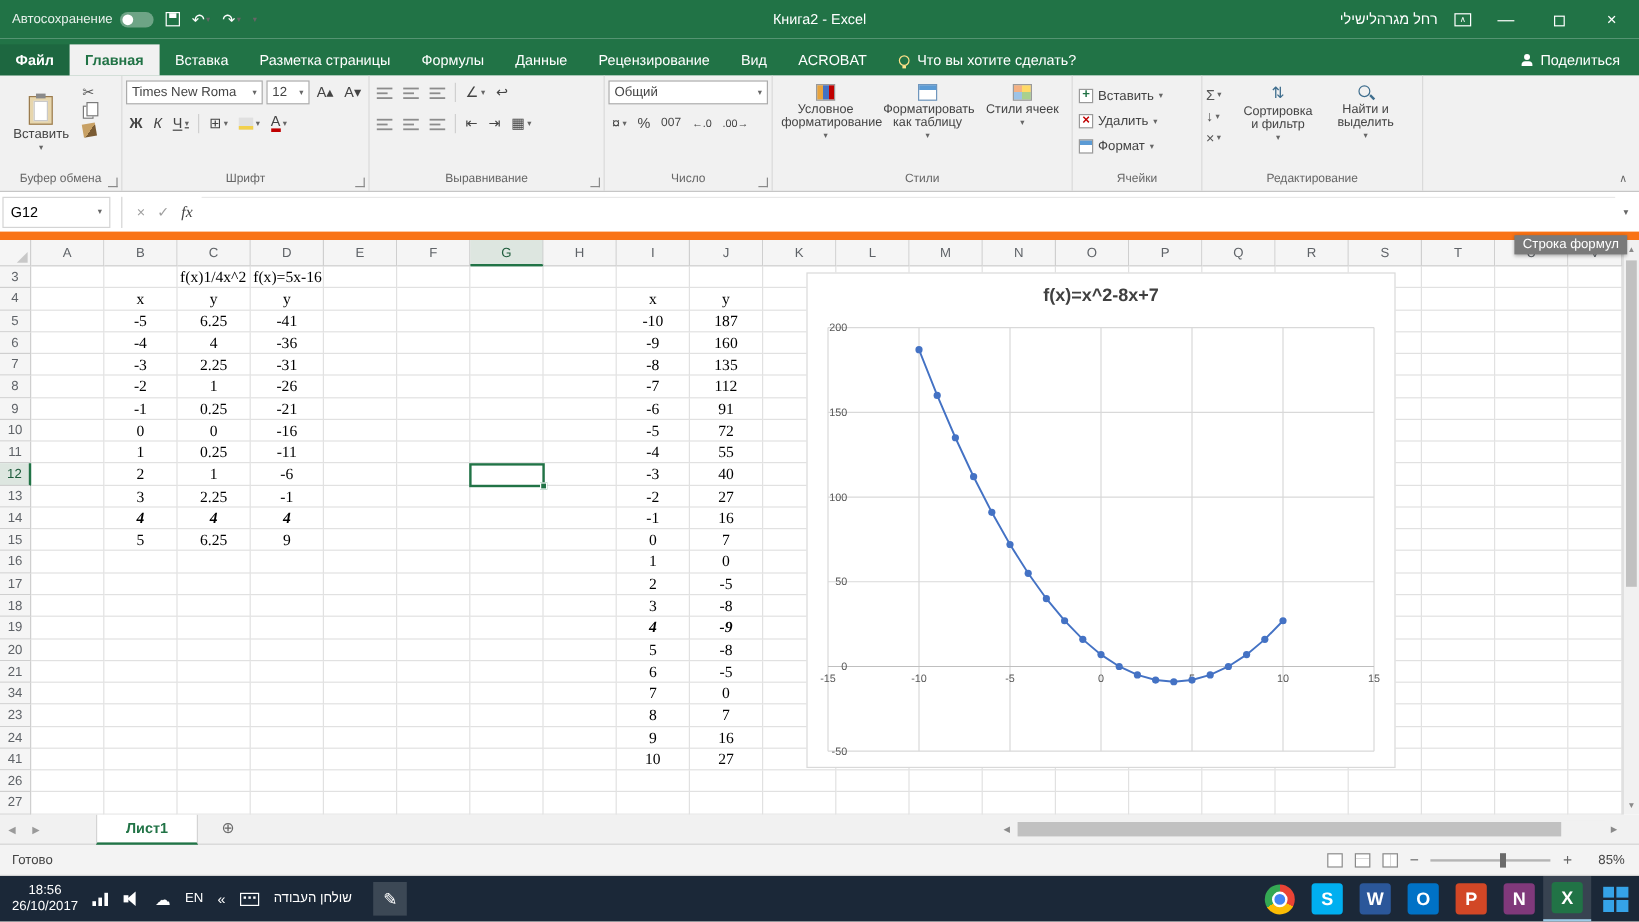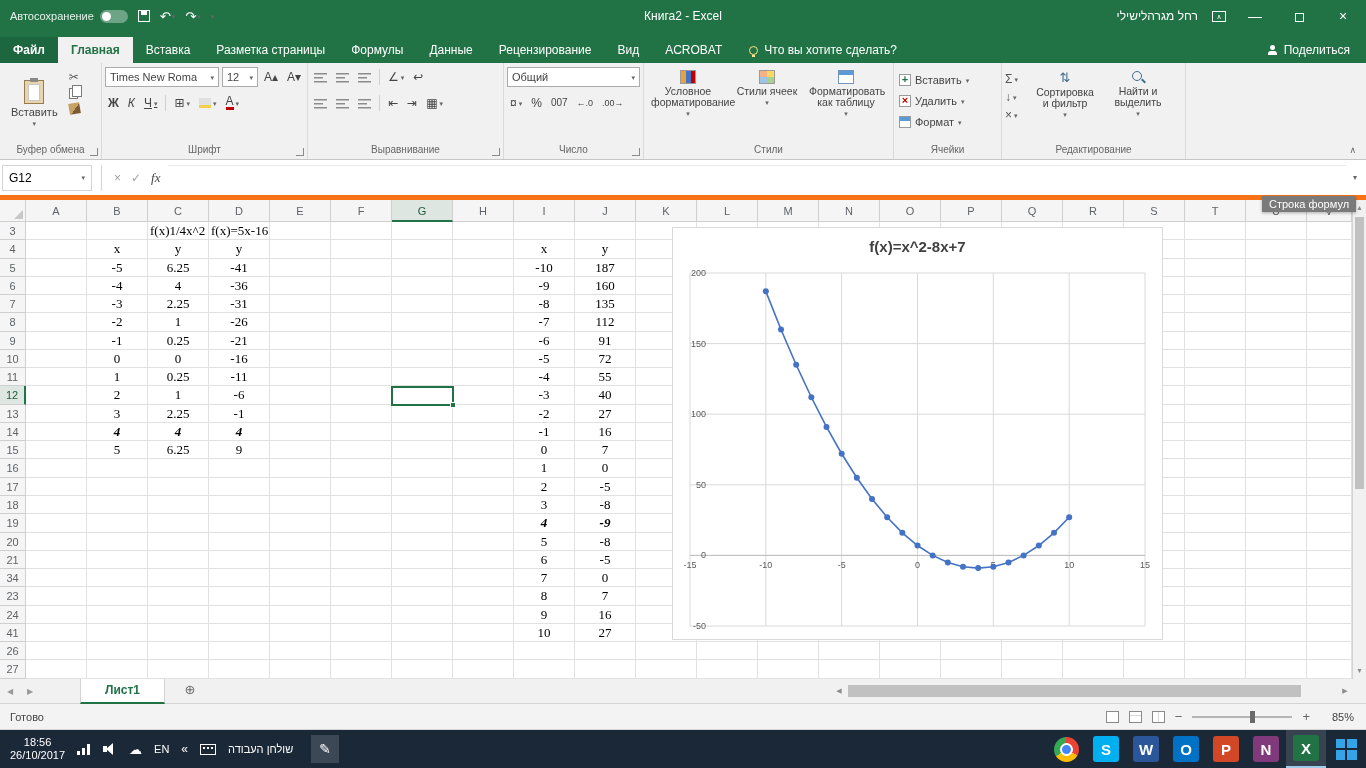--- a/index.html
+++ b/index.html
@@ -78,21 +78,21 @@
 .ci-ins::after{content:"+";color:#217346}
 .ci-del::after{content:"×";color:#c00000}
 .ci-fmt{background:linear-gradient(#5b9bd5 0 4px,#fff 4px)}
 .mag{position:relative;width:14px;height:14px;display:inline-block}
 .mag::before{content:"";position:absolute;left:1px;top:1px;width:8px;height:8px;border:1.5px solid #3f6e8e;border-radius:50%}
 .mag::after{content:"";position:absolute;left:10px;top:10px;width:5px;height:2px;background:#3f6e8e;transform:rotate(45deg)}
 .sorticon{font-size:13px;color:#3f6e8e}
 .ribbon-collapse{position:absolute;right:10px;bottom:4px;font-size:9px;color:#666}
 
 
-.formulabar{height:40px;background:#fff;border-bottom:5px solid #f97316;display:flex;align-items:center;padding:5px 2px 5px 0}
+.formulabar{height:40px;background:#fff;border-bottom:7px solid #f97316;display:flex;align-items:center;padding:5px 2px 5px 0}
 .namebox{width:90px;height:26px;border:1px solid #d4d4d4;display:flex;align-items:center;justify-content:space-between;padding:0 6px;font-size:12px;margin-left:2px}
 .nb-split{width:10px;height:26px;border-right:1px solid #d4d4d4;margin-right:4px}
 .fxbtns{display:flex;align-items:center;gap:10px;padding:0 8px;color:#9f9f9f;font-size:12px}
 .fxlbl{font-family:"Liberation Serif","DejaVu Serif",serif;font-style:italic;color:#444;font-size:13px}
 .f-input{flex:1;height:26px;border-top:1px solid #e8e8e8}
 .fb-chev{width:18px;text-align:center;font-size:8px;color:#666}
 
 
 .gridwrap{position:relative;height:479px;background:#fff;overflow:hidden}
 .colheaders{display:flex;height:22px}
@@ -360,27 +360,27 @@
     </div>
 
     <div class="rgroup" style="width:250px">
       <div class="rgc">
         <div class="stackbtn">
           <span class="si-cf"></span>
           <span class="sb-label">Условное форматирование</span>
           <span class="dd">▾</span>
         </div>
         <div class="stackbtn">
+          <span class="si-ft"></span>
+          <span class="sb-label">Форматировать как таблицу</span>
+          <span class="dd">▾</span>
+        </div>
+        <div class="stackbtn">
           <span class="si-cs"></span>
           <span class="sb-label narrow">Стили ячеек</span>
-          <span class="dd">▾</span>
-        </div>
-        <div class="stackbtn">
-          <span class="si-ft"></span>
-          <span class="sb-label">Форматировать как таблицу</span>
           <span class="dd">▾</span>
         </div>
       </div>
       <div class="rgl"><span>Стили</span></div>
     </div>
 
     <div class="rgroup" style="width:108px">
       <div class="rgc col" style="gap:1px;padding-top:4px">
         <div class="rowbtn">
             <span class="ci ci-ins"></span>

